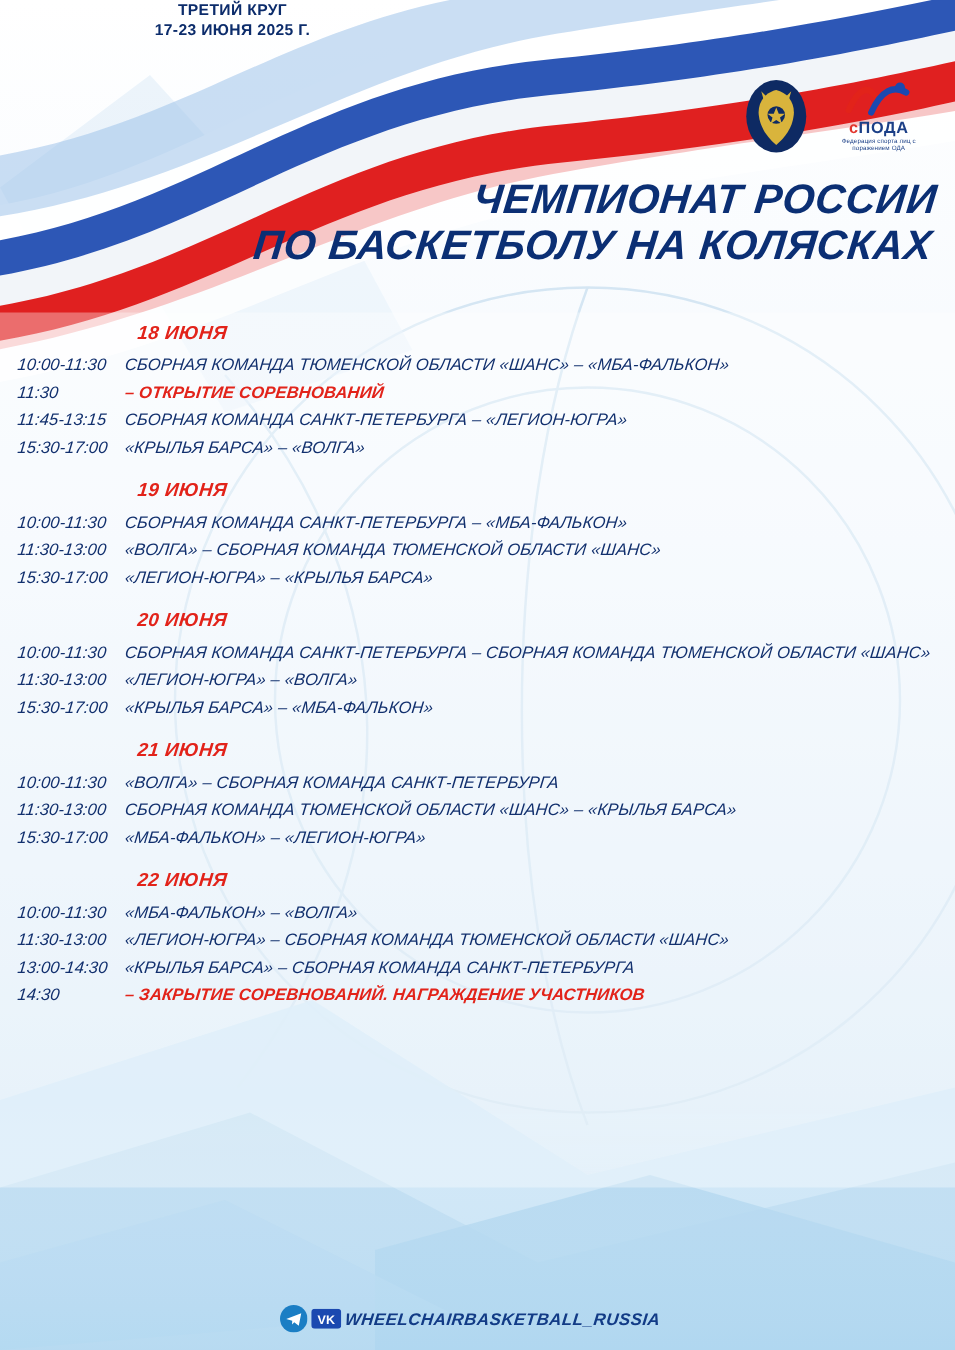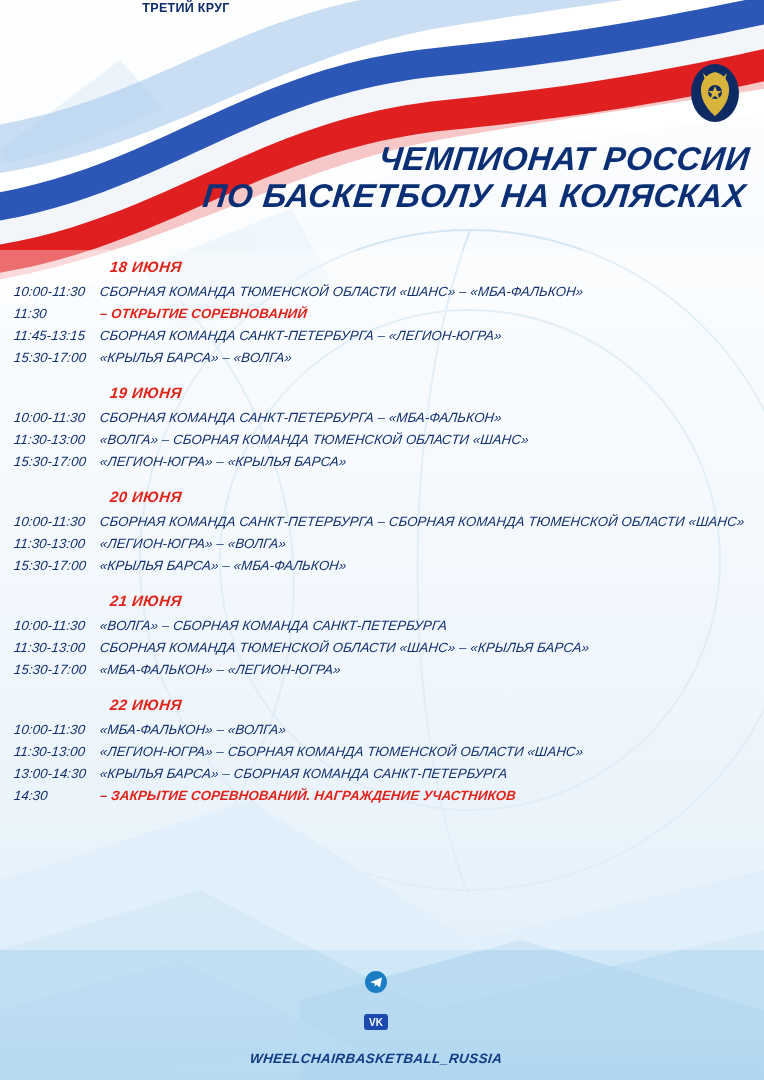--- a/index.html
+++ b/index.html
@@ -84,21 +84,21 @@
     white-space: nowrap;
     transform: skewX(-6deg);
   }
   .row .time { display: inline-block; min-width: 86px; }
   .row.special { color: #e2231a; font-weight: bold; }
   .row.special .time { color: #12306e; font-weight: normal; }
 
   
   .footer {
     position: absolute; left: 0; right: 12px; bottom: 14px;
-    display: flex; align-items: center; justify-content: center; gap: 21px; flex-direction: column;
+    display: flex; align-items: center; justify-content: center; gap: 3px;
   }
   .tg-icon, .vk-icon { display: block; }
   .footer-text {
     color: #123b86; font-weight: bold; font-size: 13.5px;
     font-style: italic; letter-spacing: .4px;
     transform: skewX(-6deg);
   }
 </style>
 </head>
 <body>
@@ -150,31 +150,43 @@
         <path d="M-40,130 C 150,110 225,10 425,-10 C 595,-27 700,-52 804,-74 L804,-28 C 690,-8 600,2 445,27 C 265,57 155,160 -40,178 Z" fill="#9fc3ea" opacity=".55"></path>
         <path d="M-40,278 C 160,258 250,150 450,130 C 620,113 720,92 804,72 L804,106 C 690,126 600,136 458,161 C 278,191 168,284 -40,312 Z" fill="#ffffff" opacity=".75"></path>
       </g>
 
       <rect x="0" y="250" width="764" height="700" fill="#ffffff" opacity="0.35"></rect>
     </g>
   </svg>
 
   <div class="header-info">
     <div>ТРЕТИЙ КРУГ</div>
+    <div>17-23 ИЮНЯ 2025 Г.</div>
   </div>
 
   <div class="emblems">
     <svg class="emblem-eagle" viewBox="0 0 54 62">
       <ellipse cx="27" cy="31" rx="24" ry="29" fill="#0e2a63"></ellipse>
       <path d="M27 10 C 18 12, 12 20, 13 30 C 14 40, 20 48, 27 54 C 34 48, 40 40, 41 30 C 42 20, 36 12, 27 10 Z" fill="#d9b43c"></path>
       <path d="M20 16 l-5 -5 2 7 z M34 16 l5 -5 -2 7 z" fill="#d9b43c"></path>
       <circle cx="27" cy="30" r="7" fill="#0e2a63"></circle>
       <path d="M27 24 l2 5 5 0 -4 3 1.5 5 -4.5 -3 -4.5 3 1.5 -5 -4 -3 5 0 z" fill="#d9b43c"></path>
     </svg>
 
+    <div class="spoda">
+      <svg class="spoda-mark" viewBox="0 0 60 30">
+        <path d="M6 24 C 14 6, 22 4, 28 14" stroke="#e2231a" stroke-width="5" fill="none" stroke-linecap="round"></path>
+        <path d="M24 26 C 32 8, 42 4, 52 10" stroke="#1b49b0" stroke-width="5" fill="none" stroke-linecap="round"></path>
+        <circle cx="47" cy="6" r="4" fill="#1b49b0"></circle>
+      </svg>
+      <div class="spoda-name">
+        <span class="s">с</span>ПОДА
+      </div>
+      <div class="spoda-sub">Федерация спорта лиц с поражением ОДА</div>
+    </div>
   </div>
 
   <div class="title">
     <div>ЧЕМПИОНАТ РОССИИ</div>
     <div>ПО БАСКЕТБОЛУ НА КОЛЯСКАХ</div>
   </div>
 
   <div class="schedule" id="schedule">
       <div class="day-block">
         <div class="day-head">18 ИЮНЯ</div>

